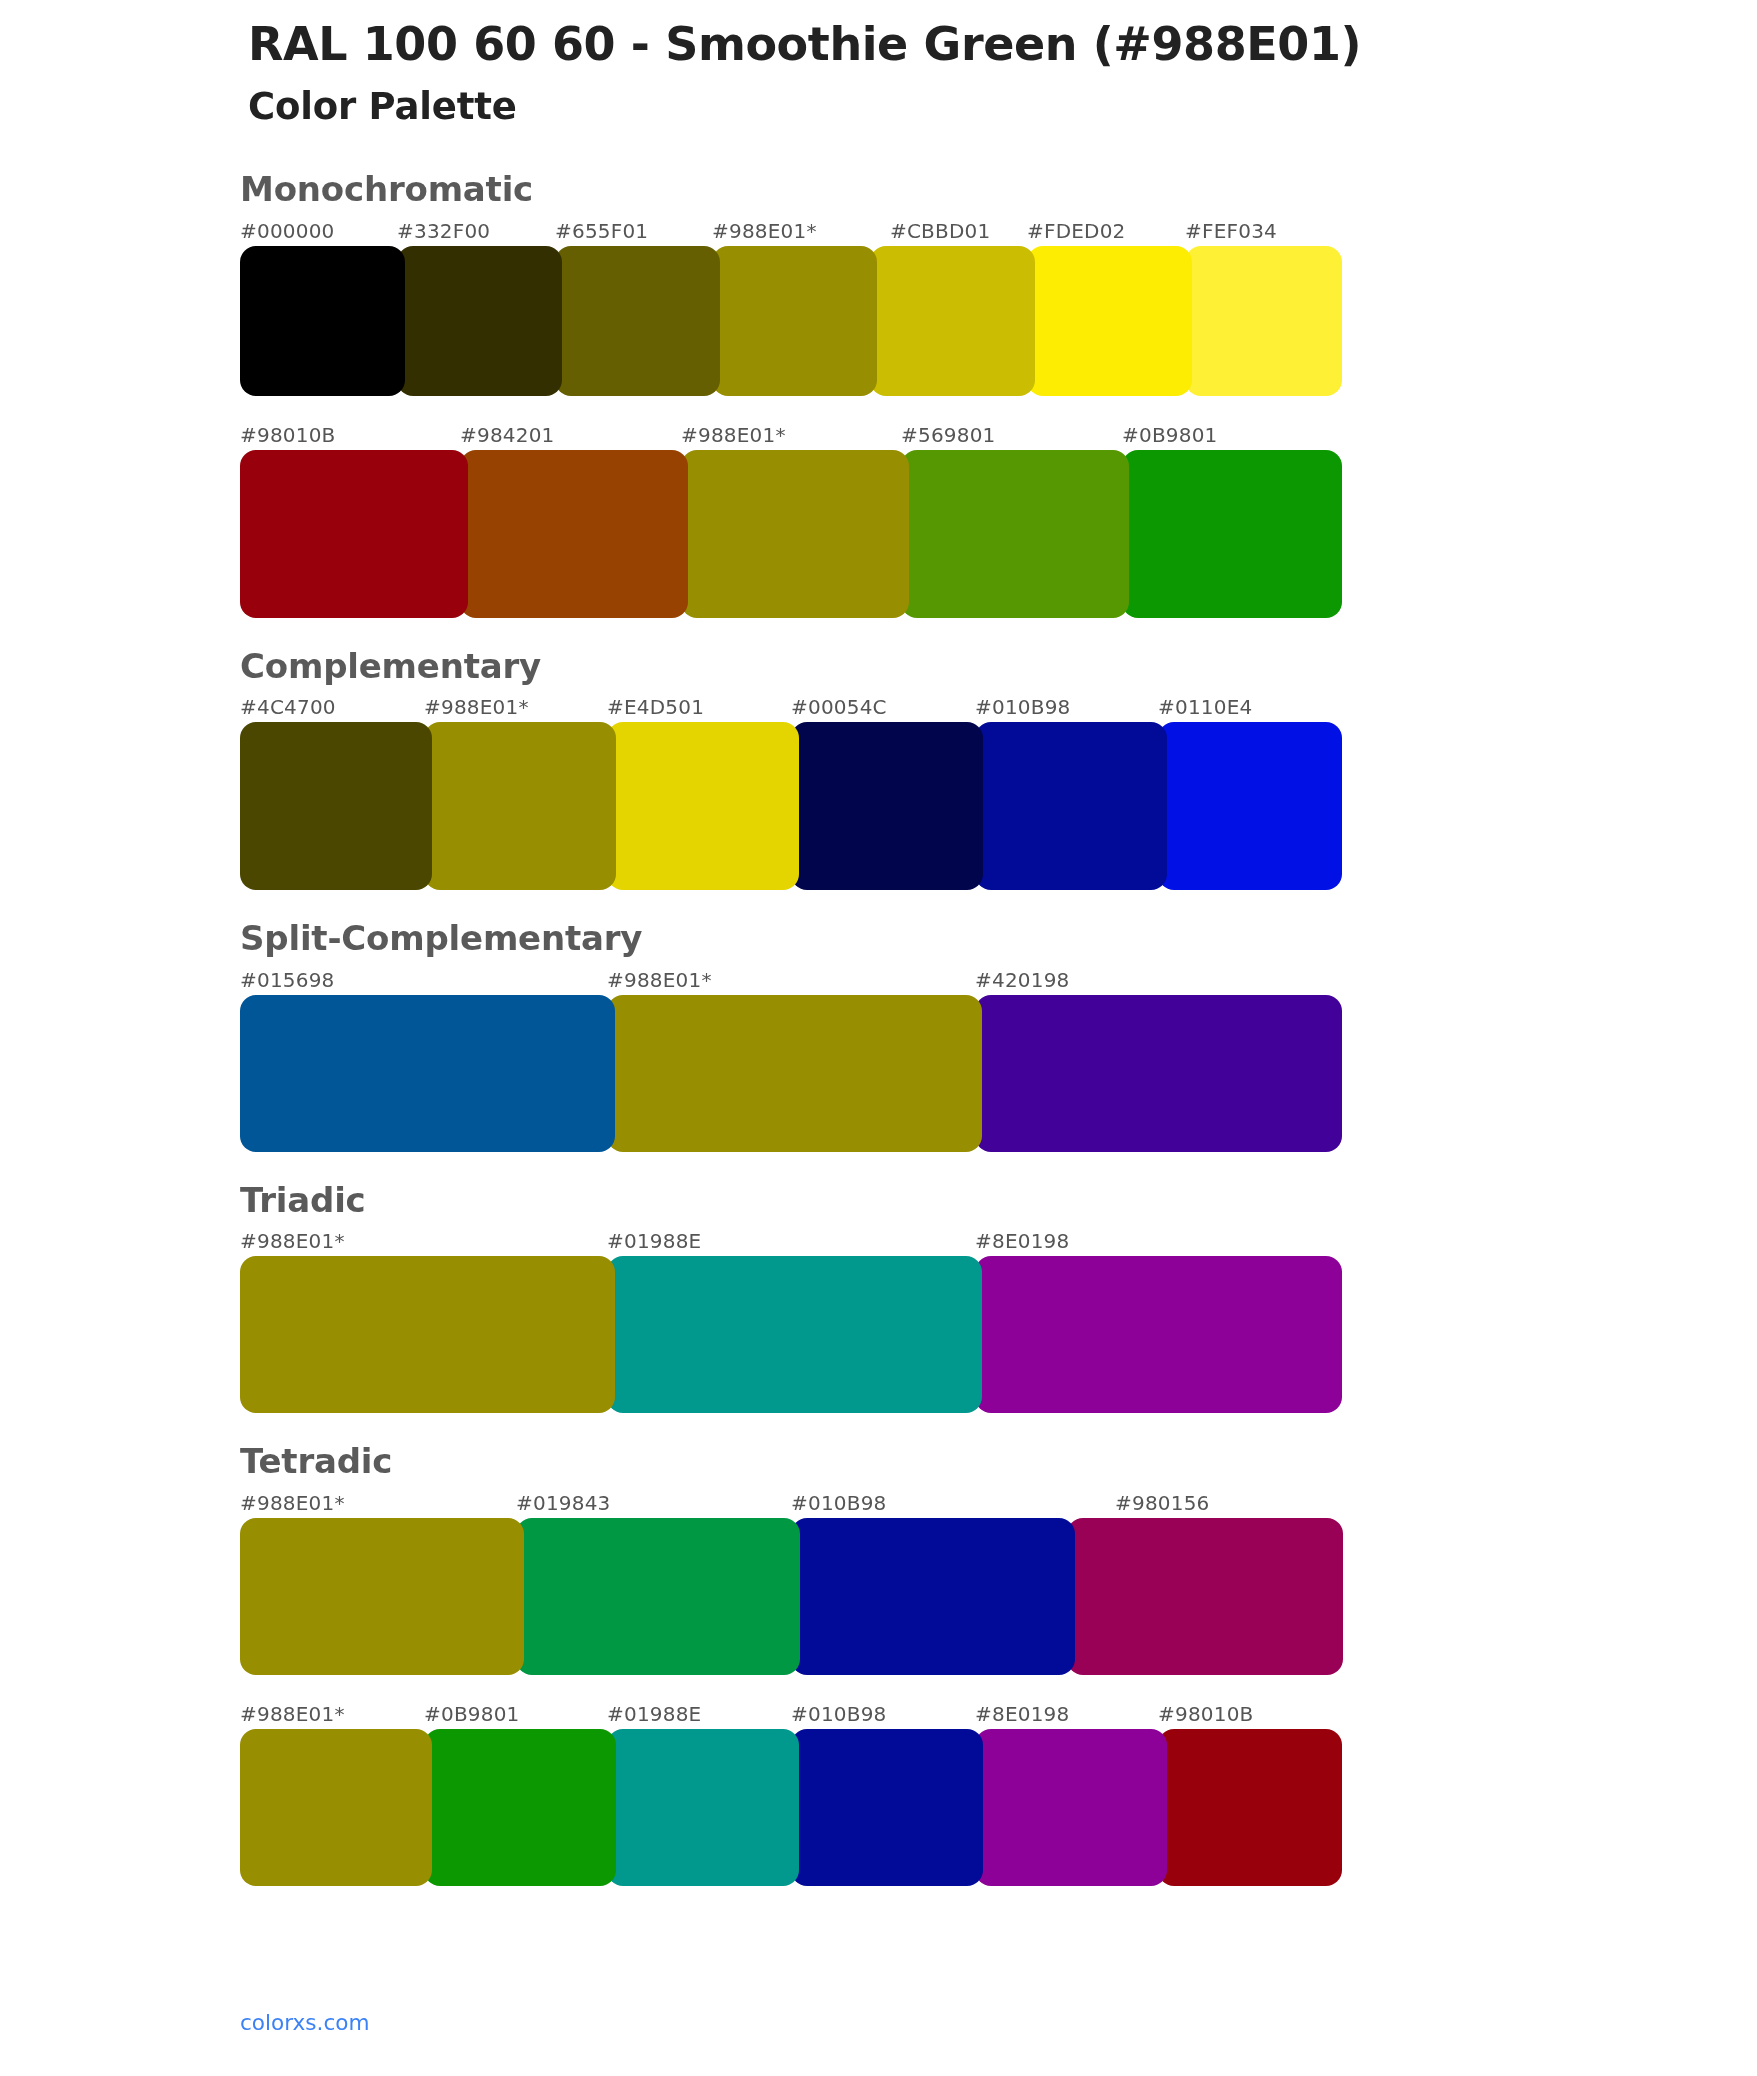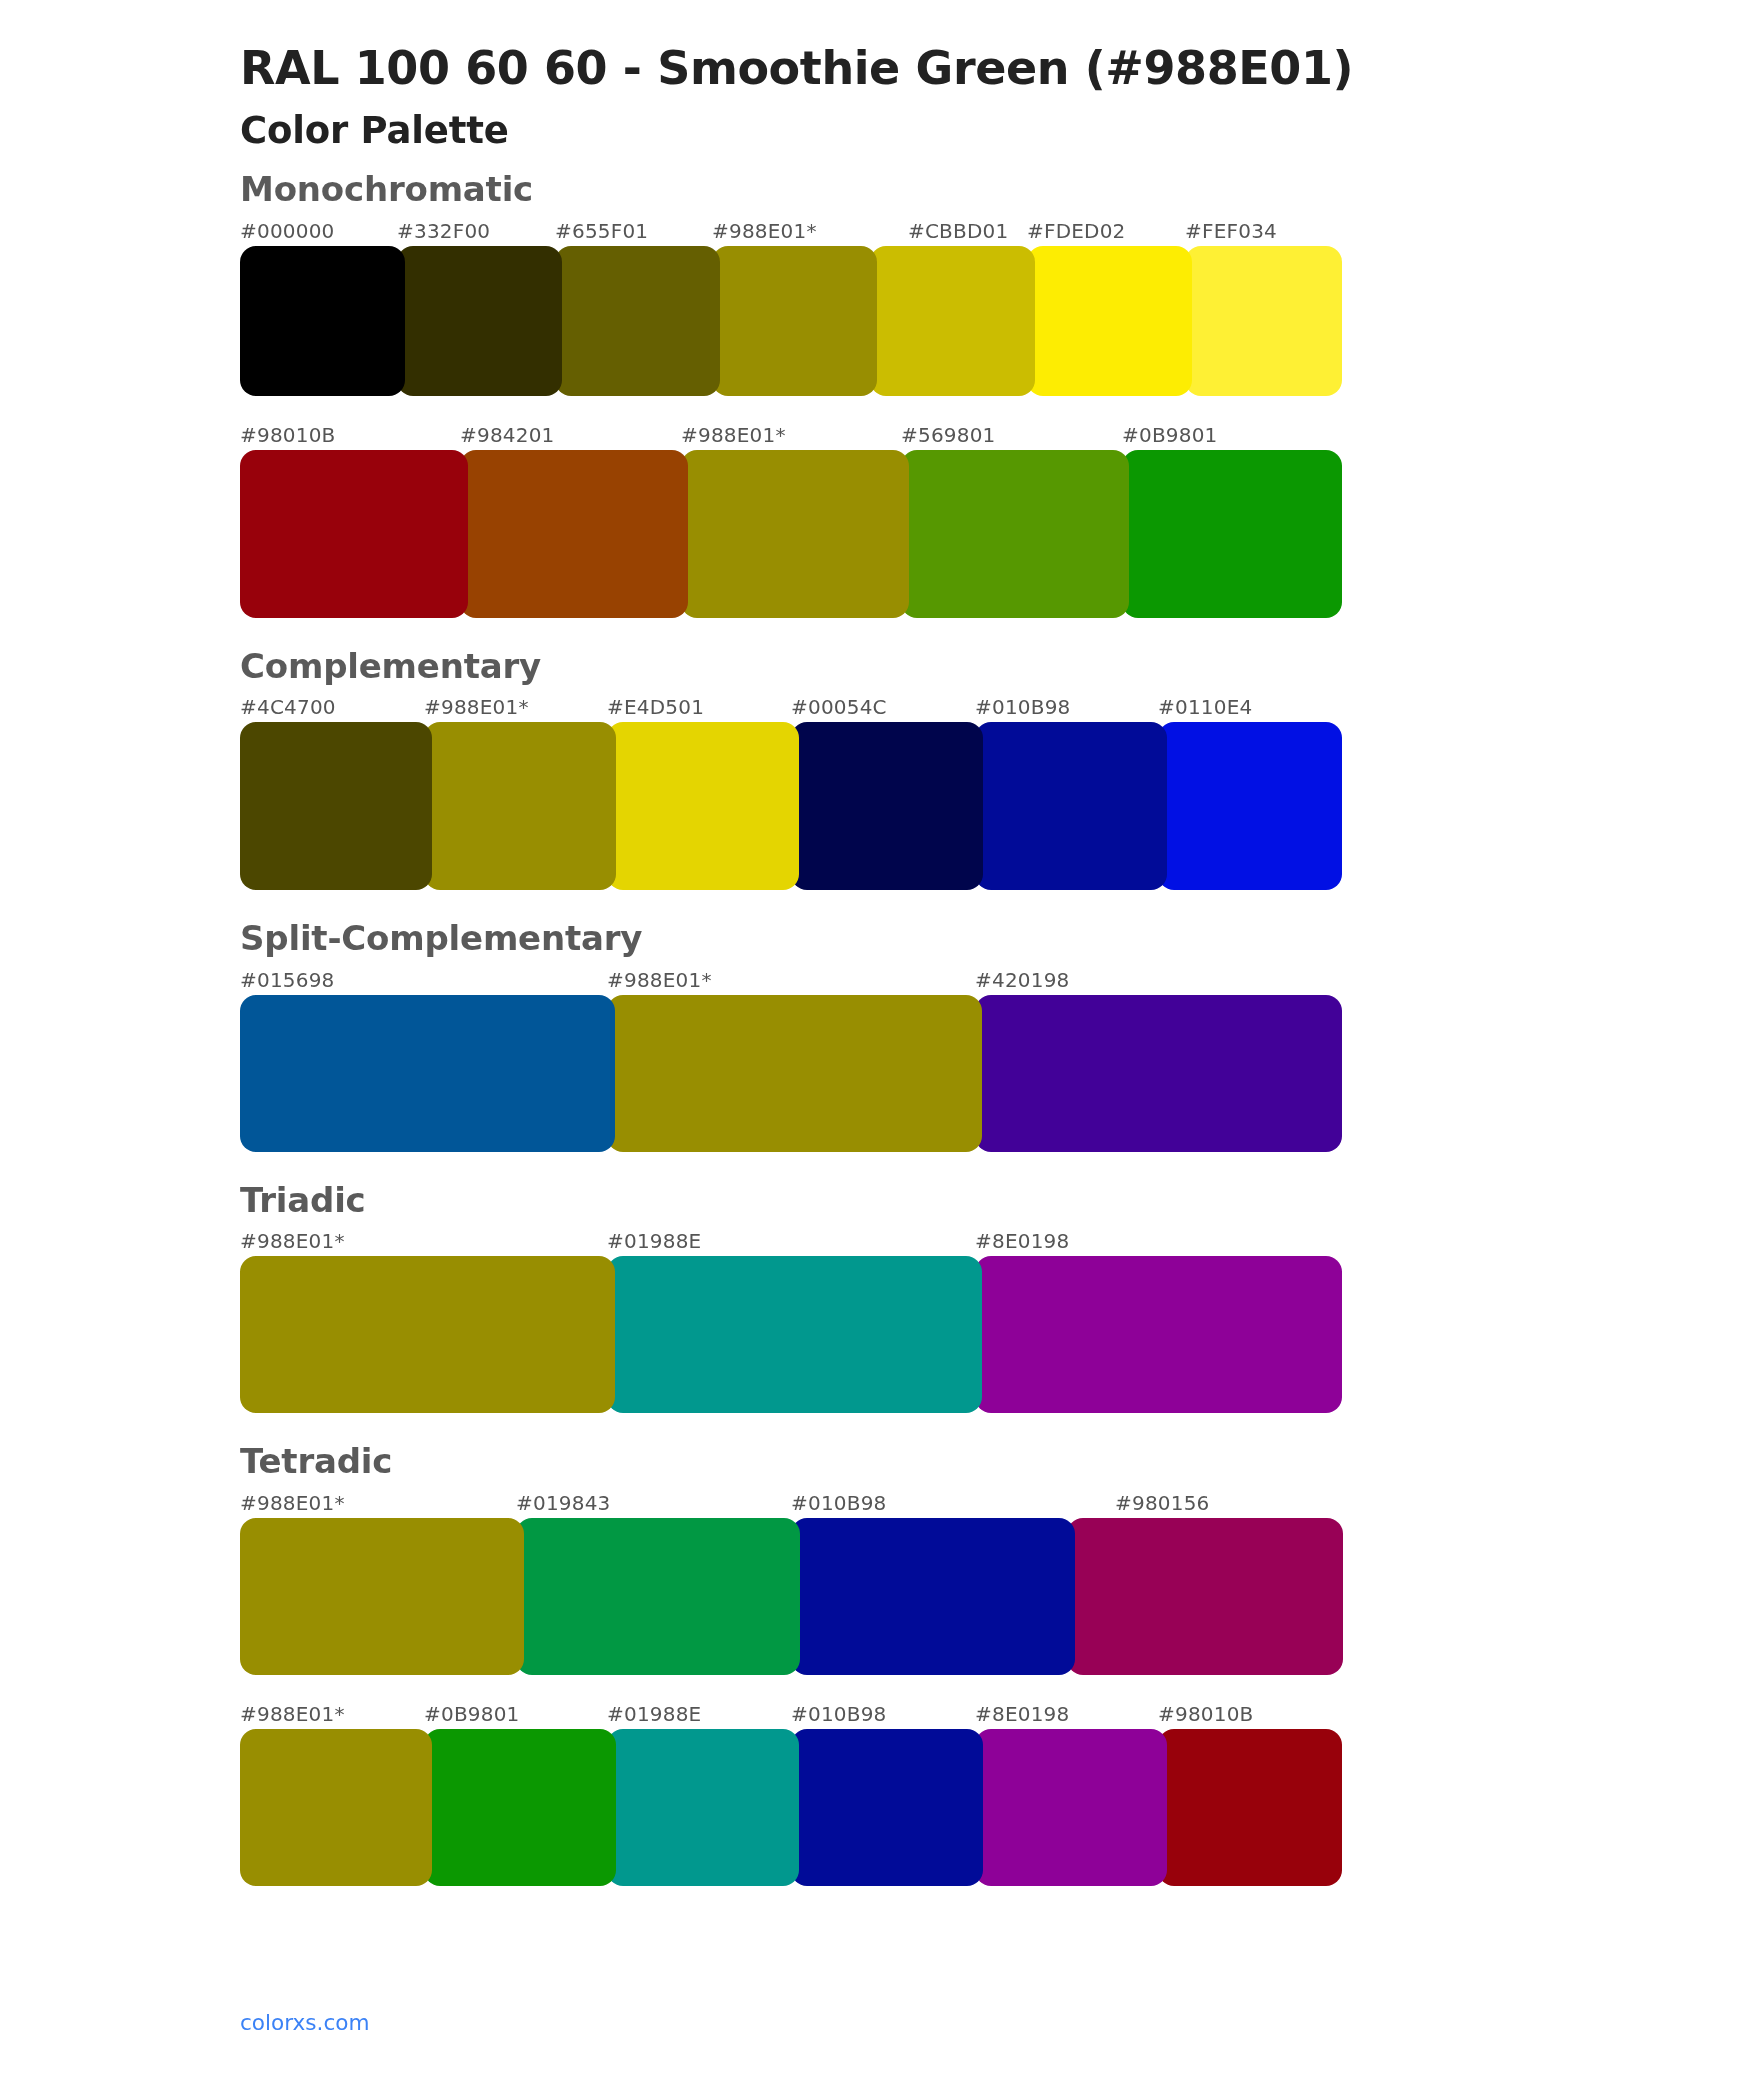--- a/index.html
+++ b/index.html
@@ -19,24 +19,23 @@
     position: relative;
     width: 1757px;
     height: 2077px;
     box-sizing: border-box;
     padding: 0;
   }
 
   
   .header {
     position: absolute;
-    left: 240px;
+    left: 248px;
     top: 17.6px;
     width: 1358px;
-    margin-top: 24px;
   }
   .page-title {
     font-size: 46px;
     font-weight: 700;
     color: #222222;
     letter-spacing: -0.4px;
     line-height: 1.16;
     margin: 0;
     white-space: nowrap;
   }
@@ -130,21 +129,21 @@
   </div>
 
   <div class="sections">
       <div class="section mono">
         <div class="section-title">Monochromatic</div>
         <div class="labels-row">
           <div class="swatch-label" style="left: 0px;">#000000</div>
           <div class="swatch-label" style="left: 157px;">#332F00</div>
           <div class="swatch-label" style="left: 315px;">#655F01</div>
           <div class="swatch-label" style="left: 472px;">#988E01*</div>
-          <div class="swatch-label" style="left: 668px;">#CBBD01</div>
+          <div class="swatch-label" style="left: 650px;">#CBBD01</div>
           <div class="swatch-label" style="left: 787px;">#FDED02</div>
           <div class="swatch-label" style="left: 945px;">#FEF034</div>
         </div>
         <div class="swatch-row">
           <div class="swatch" title="#000000" style="left: 0px; width: 165px; background: rgb(0, 0, 0); z-index: 7;"></div>
           <div class="swatch" title="#332F00" style="left: 157px; width: 165px; background: rgb(51, 47, 0); z-index: 6;"></div>
           <div class="swatch" title="#655F01" style="left: 315px; width: 165px; background: rgb(101, 95, 1); z-index: 5;"></div>
           <div class="swatch" title="#988E01*" style="left: 472px; width: 165px; background: rgb(152, 142, 1); z-index: 4;"></div>
           <div class="swatch" title="#CBBD01" style="left: 630px; width: 165px; background: rgb(203, 189, 1); z-index: 3;"></div>
           <div class="swatch" title="#FDED02" style="left: 787px; width: 165px; background: rgb(253, 237, 2); z-index: 2;"></div>

